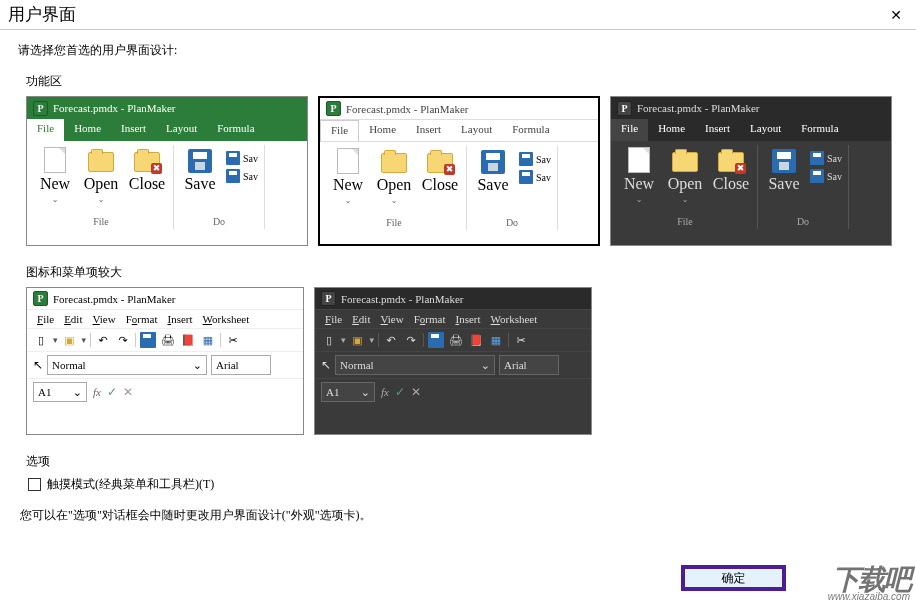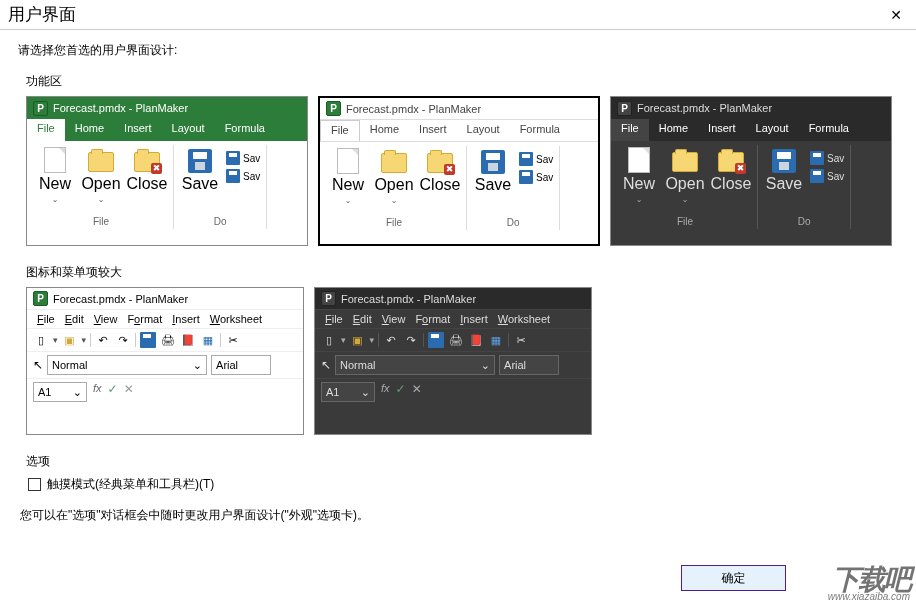--- a/index.html
+++ b/index.html
@@ -1,20 +1,20 @@
 <!DOCTYPE html>
 <html><head>
 <meta charset="utf-8">
 <style>
 * { box-sizing: border-box; margin: 0; padding: 0; }
 body { font-family: "Microsoft YaHei", "Segoe UI", sans-serif; font-size: 12px; background: #fff; color: #000; width: 916px; height: 607px; overflow: hidden; position: relative; }
 .titlebar { height: 30px; border-bottom: 1px solid #ccc; display: flex; align-items: center; padding: 0 8px; justify-content: space-between; }
 .titlebar .title { font-size: 17px; }
 .titlebar .close { font-size: 14px; cursor: pointer; padding: 0 6px; }
-.content { padding: 12px 18px; }
+.content { padding: 12px 18px; font-family: Liberation Serif, serif; }
 .prompt { margin-bottom: 14px; font-size: 12px; }
 .section-label { margin: 4px 0 6px 8px; font-size: 12px; }
 .row { display: flex; gap: 10px; margin-left: 8px; }
 .preview { border: 1px solid #888; width: 282px; height: 150px; overflow: hidden; position: relative; background: #fff; }
 .preview.selected { border: 2px solid #000; }
 .preview.dark { background: #3a3a3a; }
 
 .rb-titlebar { height: 22px; display: flex; align-items: center; padding: 0 6px; font-size: 11px; gap: 5px; }
 .rb-titlebar.green { background: #2d7d3a; color: #fff; }
 .rb-titlebar.white { background: #fff; color: #444; border-bottom: 1px solid #ddd; }
@@ -54,29 +54,29 @@
 .cl-menu span { padding: 1px 4px; cursor: pointer; }
 .cl-toolbar { display: flex; align-items: center; gap: 4px; padding: 3px 6px; border-bottom: 1px solid #eee; font-size: 11px; }
 .preview2.dark .cl-toolbar { border-color: #444; }
 .cl-toolbar .ti { width: 16px; height: 16px; display: inline-flex; align-items: center; justify-content: center; cursor: pointer; }
 .cl-toolbar .sep { width: 1px; height: 14px; background: #ccc; }
 .preview2.dark .cl-toolbar .sep { background: #555; }
 .cl-row2 { display: flex; align-items: center; gap: 4px; padding: 3px 6px; border-bottom: 1px solid #eee; }
 .preview2.dark .cl-row2 { border-color: #444; }
 .cl-select { border: 1px solid #aaa; height: 20px; font-size: 11px; display: flex; align-items: center; justify-content: space-between; padding: 0 4px; background: #fff; }
 .preview2.dark .cl-select { background: #444; border-color: #666; color: #ddd; }
-.cl-row3 { display: flex; align-items: flex-start; gap: 6px; padding: 3px 6px; }
+.cl-row3 { display: flex; align-items: center; gap: 6px; padding: 3px 6px; }
 .cl-cell { border: 1px solid #aaa; width: 54px; height: 20px; font-size: 11px; display: flex; align-items: center; justify-content: space-between; padding: 0 4px; background: #fff; }
 .preview2.dark .cl-cell { background: #444; border-color: #666; color: #ddd; }
 .fx { font-style: italic; font-size: 11px; color: #666; }
 .preview2.dark .fx { color: #aaa; }
 .chk-row { display: flex; align-items: center; gap: 6px; margin: 6px 0 14px 10px; font-size: 12px; }
 .chk { width: 13px; height: 13px; border: 1px solid #333; background: #fff; }
 .footer-note { margin: 14px 0 0 2px; font-size: 12px; }
-.ok-btn { position: absolute; right: 130px; bottom: 16px; width: 105px; height: 26px; border: 1px solid #4c1d95; background: #e5f1fb; font-size: 12px; cursor: pointer; }
+.ok-btn { position: absolute; right: 130px; bottom: 16px; width: 105px; height: 26px; border: 4px solid #4c1d95; background: #e5f1fb; font-size: 12px; cursor: pointer; }
 .watermark { position: absolute; right: 6px; bottom: 6px; font-size: 28px; font-weight: 900; color: rgba(0,0,0,0.55); font-style: italic; letter-spacing: -2px; text-align: right; line-height: 0.9; }
 .watermark small { font-size: 10px; font-weight: normal; letter-spacing: 0; display: block; }
 
 .doc-ic { width: 22px; height: 26px; border: 1px solid #bbb; background: #fff; position: relative; }
 .doc-ic::after { content: ""; position: absolute; top: 0; right: 0; border-style: solid; border-width: 0 6px 6px 0; border-color: transparent #ddd transparent transparent; }
 .fold-ic { width: 26px; height: 20px; background: #f7d774; border: 1px solid #d4a93a; border-radius: 2px; position: relative; margin-top: 4px; }
 .fold-ic::before { content: ""; position: absolute; top: -4px; left: 2px; width: 10px; height: 4px; background: #f7d774; border: 1px solid #d4a93a; border-bottom: none; border-radius: 2px 2px 0 0; }
 .fold-ic.x::after { content: "✖"; position: absolute; right: -3px; bottom: -3px; font-size: 9px; color: #fff; background: #c0392b; width: 11px; height: 11px; border-radius: 2px; text-align: center; line-height: 11px; }
 .save-ic { width: 24px; height: 24px; background: #2b6cb0; border-radius: 2px; position: relative; margin-top: 2px; }
 .save-ic::before { content: ""; position: absolute; top: 3px; left: 5px; width: 14px; height: 7px; background: #fff; }

